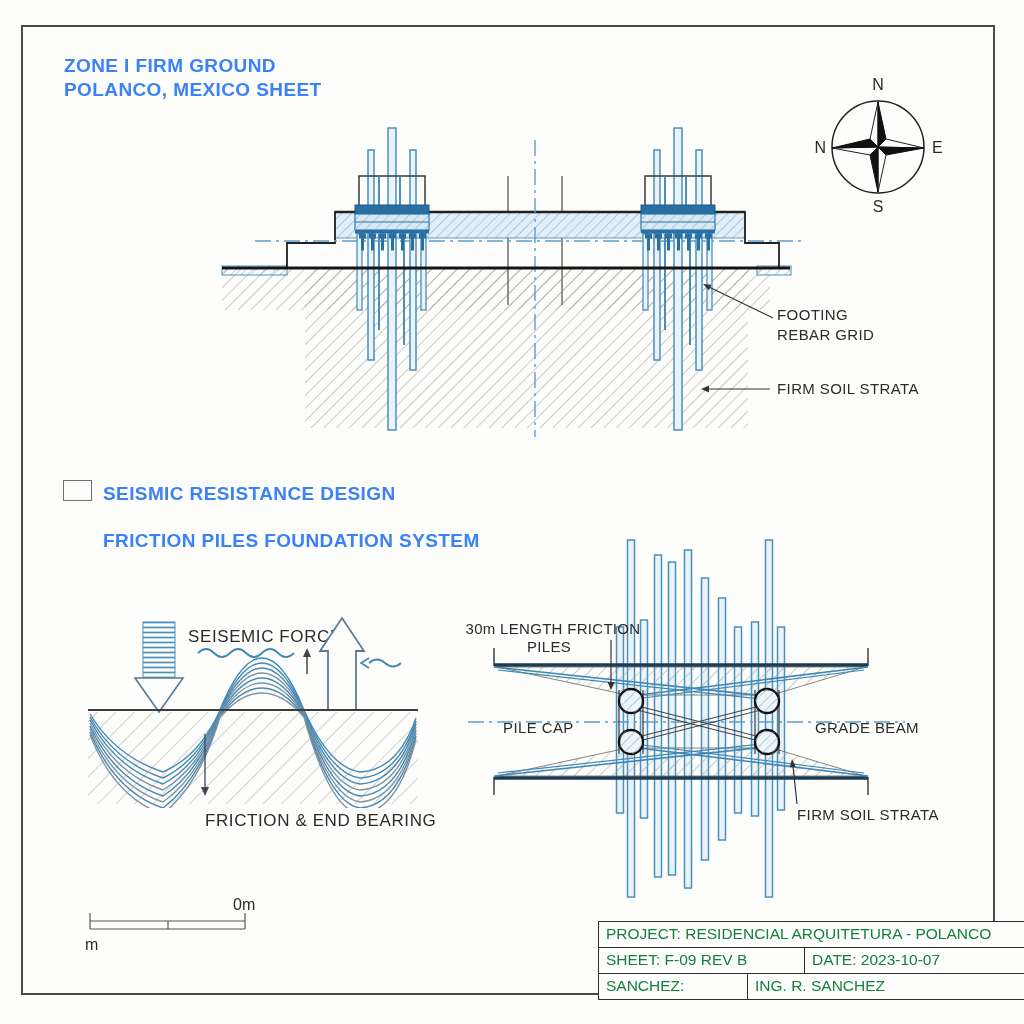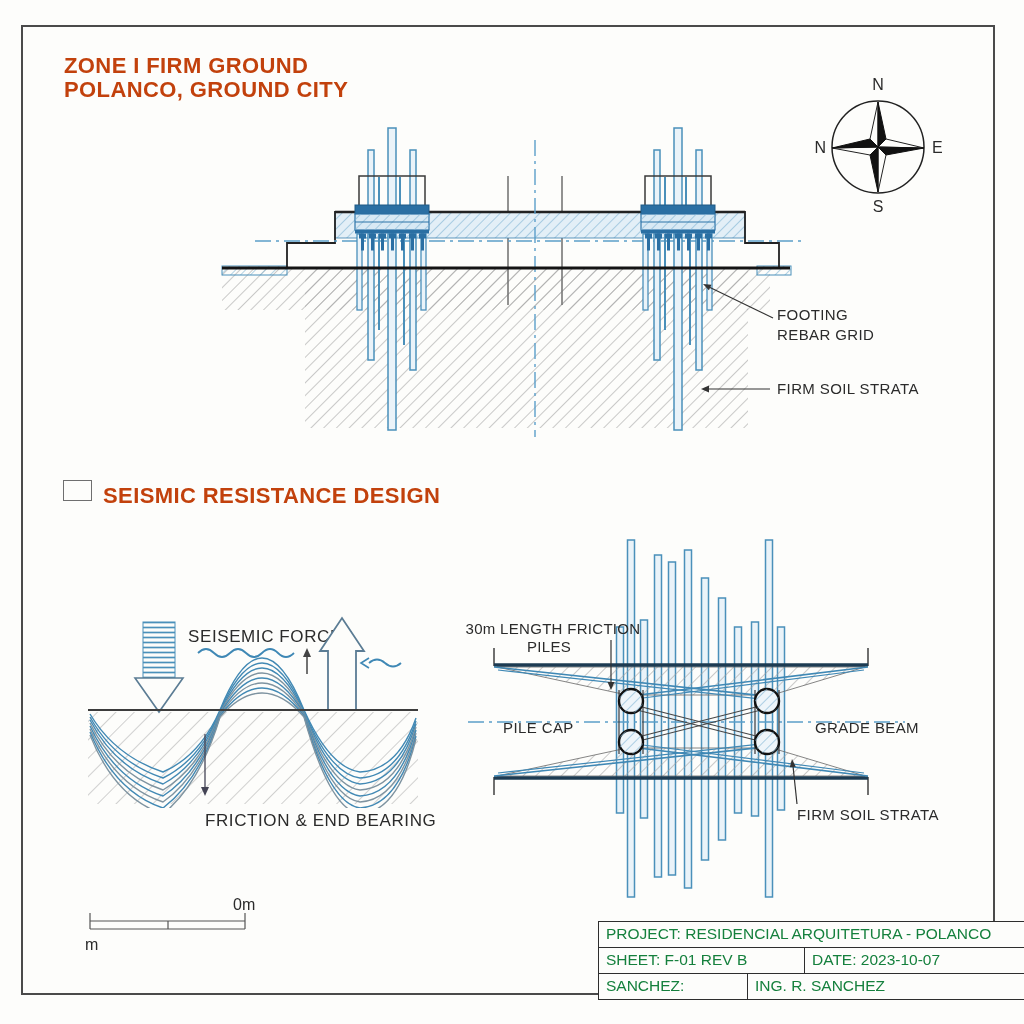--- a/index.html
+++ b/index.html
@@ -1,21 +1,21 @@
 <!DOCTYPE html>
 <html><head>
 <meta charset="utf-8">
 <style>
   html,body{margin:0;padding:0;background:#ffffff;}
   .sheet{position:relative;width:1024px;height:1024px;background:#fdfdfb;overflow:hidden;
          font-family:"Liberation Sans", sans-serif;}
   .sheet-border{position:absolute;left:21px;top:25px;width:974px;height:970px;
                 border:2px solid #4a4a4a;box-sizing:border-box;}
   .drawing-svg{position:absolute;left:0;top:0;}
-  .hdr{position:absolute;color:#c2410c;font-size:22px;font-weight:600;letter-spacing:.4px;white-space:nowrap;}
+  .hdr{position:absolute;color:#3b82f6;font-size:19px;font-weight:600;letter-spacing:.4px;white-space:nowrap;}
   .title-main{left:64px;top:54px;line-height:24px;}
   .section-heading{left:103px;top:483px;}
   .section-subheading{left:103px;top:530px;}
   .checkbox{position:absolute;left:63px;top:480px;width:29px;height:21px;
             border:1.6px solid #6f6f6f;background:#fdfdfb;box-sizing:border-box;}
   .title-block{position:absolute;left:598px;top:921px;width:476px;border:1.6px solid #2e2e2e;
                box-sizing:border-box;background:#fdfdfb;color:#15803d;font-size:15.5px;}
   .tb-row{display:flex;border-top:1.6px solid #2e2e2e;box-sizing:border-box;}
   .tb-row:first-child{border-top:none;}
   .tb-cell{padding:3px 6px 4px 7px;white-space:nowrap;overflow:hidden;box-sizing:border-box;}
@@ -26,24 +26,25 @@
   text{font-family:"Liberation Sans", sans-serif;fill:#2b2b2b;}
 </style>
 </head>
 <body>
 
 <div class="sheet">
   <div class="sheet-border"></div>
 
   <div class="hdr title-main">
     <div>ZONE I FIRM GROUND</div>
-    <div>POLANCO, GROUND CITY</div>
+    <div>POLANCO, MEXICO SHEET</div>
   </div>
   <div class="checkbox"></div>
   <div class="hdr section-heading">SEISMIC RESISTANCE DESIGN</div>
+  <div class="hdr section-subheading">FRICTION PILES FOUNDATION SYSTEM</div>
 
   <svg class="drawing-svg" width="1024" height="1024" viewBox="0 0 1024 1024">
     <defs>
       <pattern id="hatchSoil" width="9" height="9" patternUnits="userSpaceOnUse" patternTransform="rotate(45)">
         <line x1="0" y1="0" x2="0" y2="9" stroke="#9d9d9d" stroke-width="1.1"></line>
       </pattern>
       <pattern id="hatchSoilSparse" width="13" height="13" patternUnits="userSpaceOnUse" patternTransform="rotate(45)">
         <line x1="0" y1="0" x2="0" y2="13" stroke="#ababab" stroke-width="1.1"></line>
       </pattern>
       <pattern id="hatchBlue" width="7" height="7" patternUnits="userSpaceOnUse" patternTransform="rotate(45)">
@@ -279,21 +280,21 @@
       <text x="233" y="910" font-size="16" stroke="none">0m</text>
       <text x="85" y="950" font-size="16" stroke="none">m</text>
     </g>
   </svg>
 
   <div class="title-block">
     <div class="tb-row">
       <div class="tb-cell w-full">PROJECT: RESIDENCIAL ARQUITETURA - POLANCO</div>
     </div>
     <div class="tb-row">
-      <div class="tb-cell w-sheet">SHEET: F-01 REV B</div>
+      <div class="tb-cell w-sheet">SHEET: F-09 REV B</div>
       <div class="tb-cell tb-div w-date">DATE: 2023-10-07</div>
     </div>
     <div class="tb-row">
       <div class="tb-cell w-eng">SANCHEZ:</div>
       <div class="tb-cell tb-div w-name">ING. R. SANCHEZ</div>
     </div>
   </div>
 </div>
 
 </body></html>

